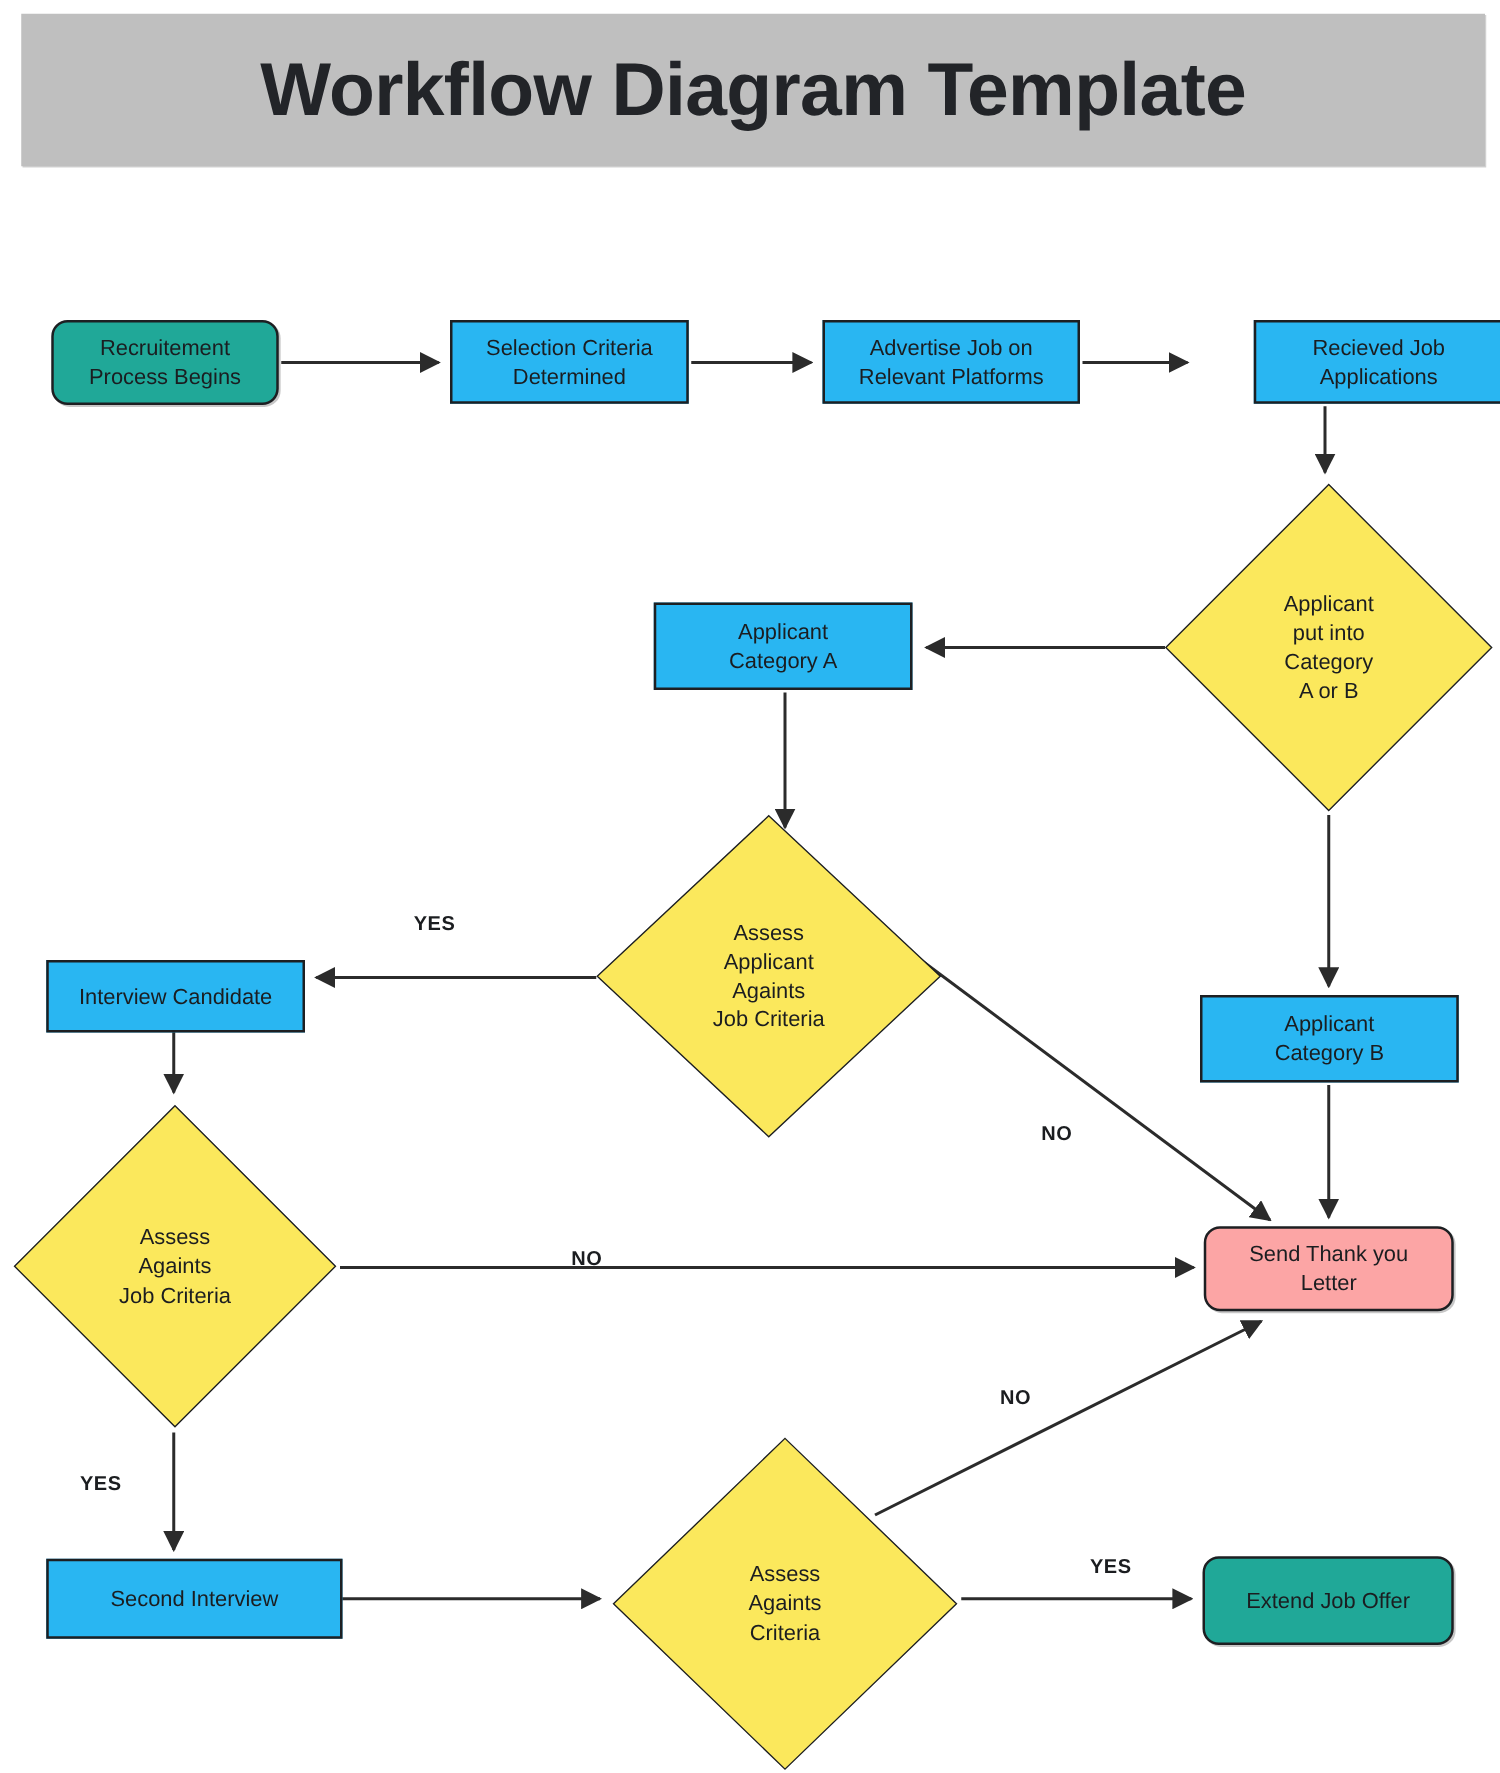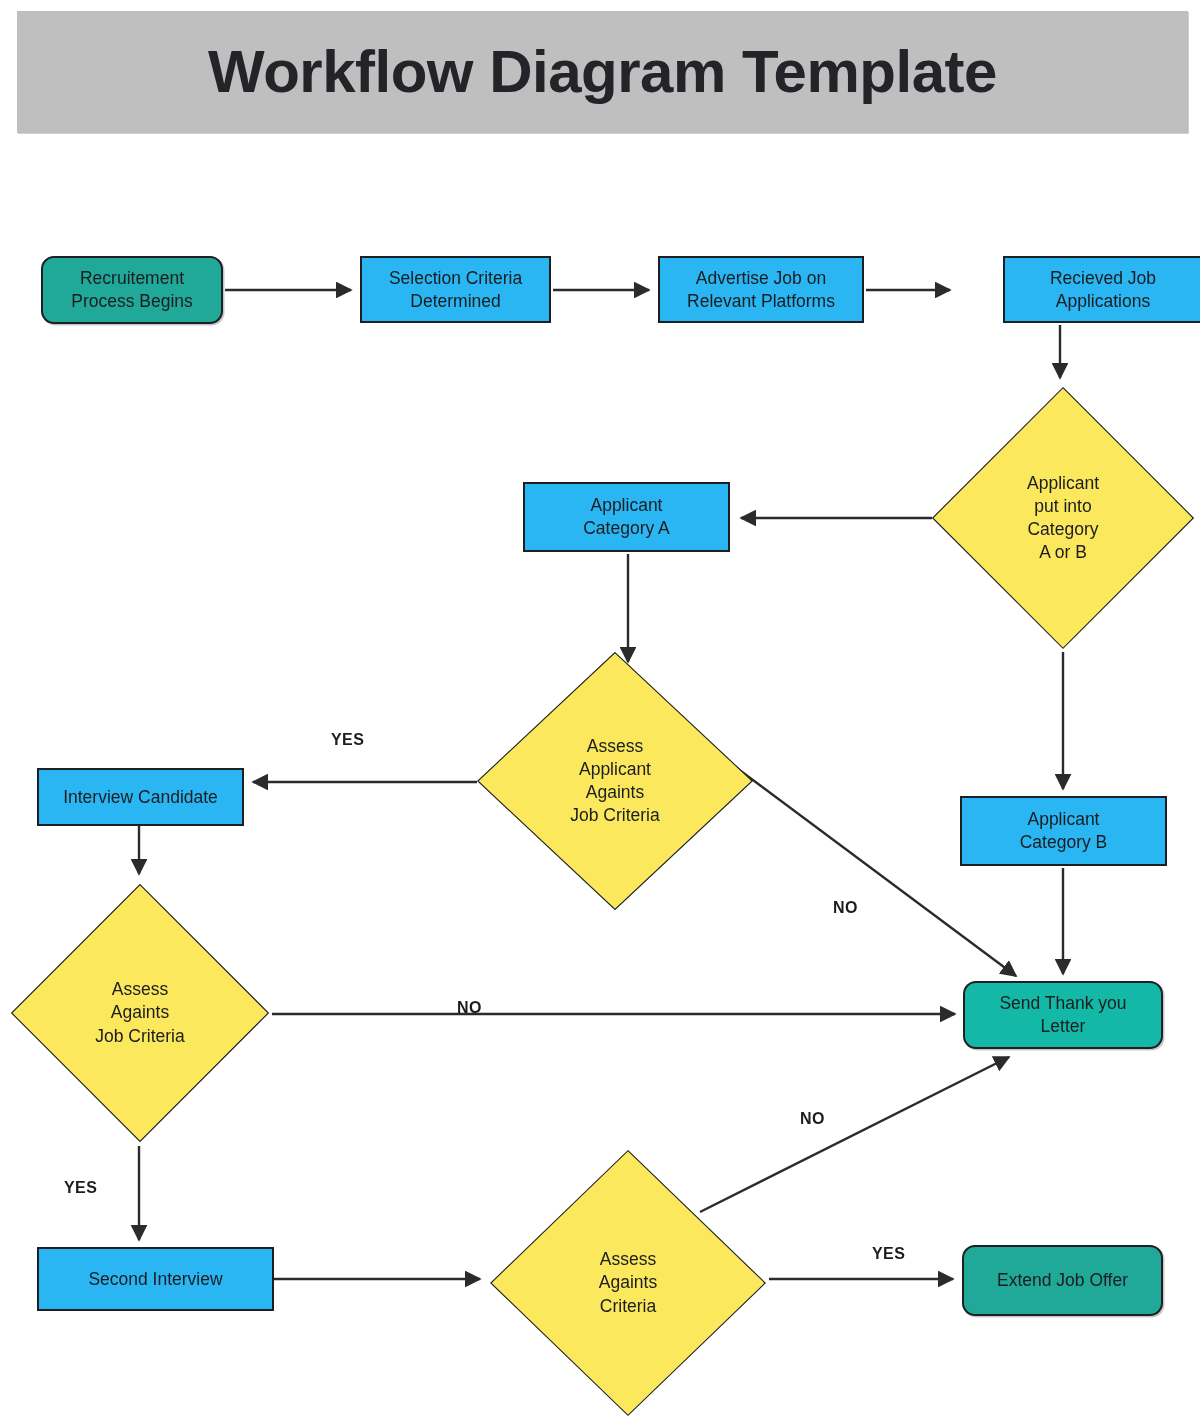--- a/index.html
+++ b/index.html
@@ -75,21 +75,21 @@
     background: #29b6f2;
   }
   .node-terminal {
     border: 2.5px solid #1d1f22;
     background: #20a898;
     border-radius: 13px;
     box-shadow: 1.5px 1.5px 0 0 rgba(0,0,0,0.22);
   }
   .node-gray {
     border: 2.5px solid #1d1f22;
-    background: #14b8a6;
+    background: #fca5a5;
     border-radius: 13px;
     box-shadow: 1.5px 1.5px 0 0 rgba(0,0,0,0.22);
   }
 
   
   .node-diamond {
     background: transparent;
     border: none;
   }
   .node-diamond .dia-shape {

